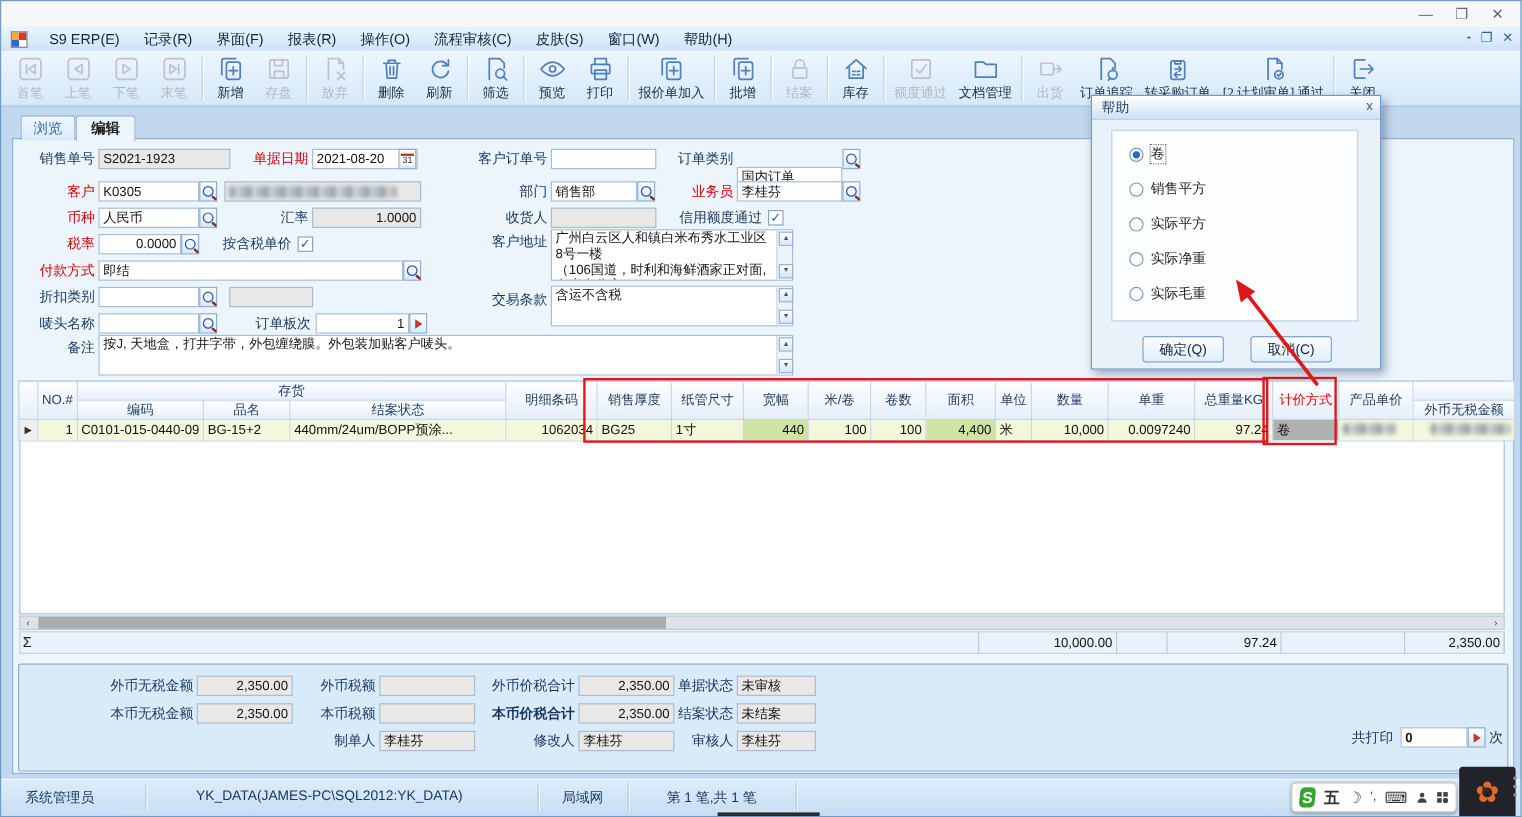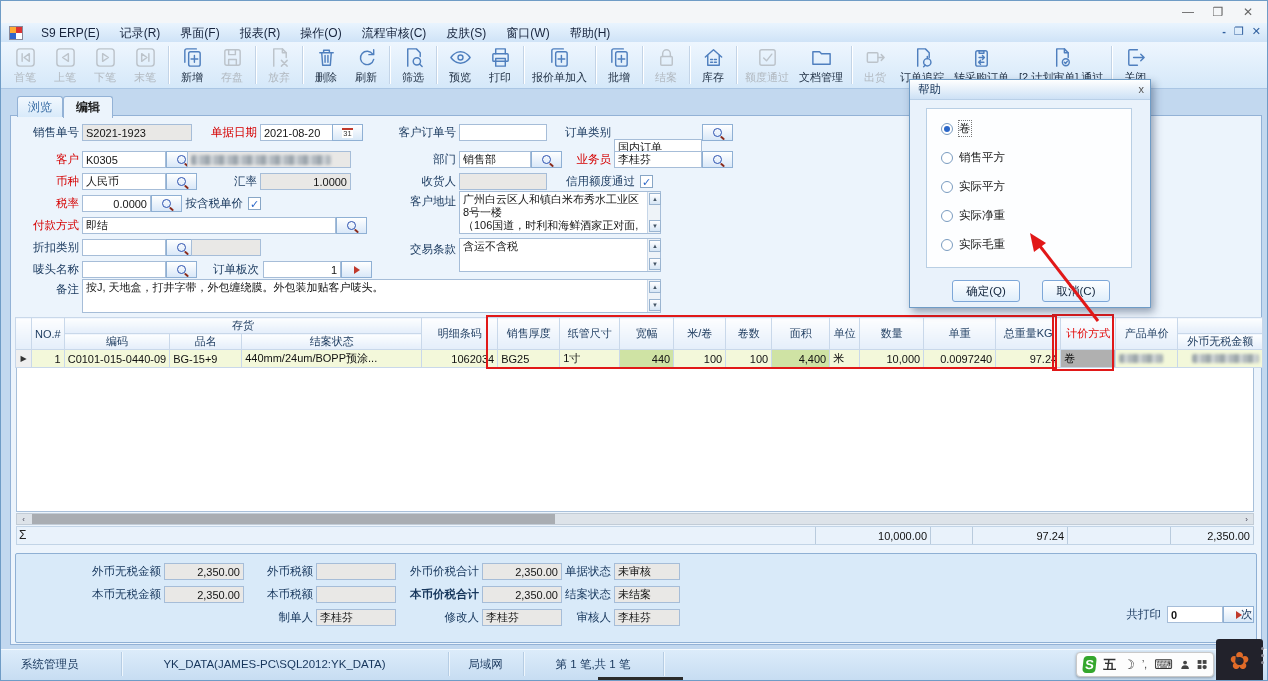--- a/index.html
+++ b/index.html
@@ -10,36 +10,36 @@
   .titletext{font-size:11.5px;color:#6b6b6b;padding-left:6px;}
   .winctrl{position:absolute;top:0;height:22px;display:flex;align-items:center;color:#666;font-size:12px;}
   .wc{width:30px;text-align:center;}
   .menubar{position:absolute;left:0;top:22px;width:100%;height:19px;background:linear-gradient(#e9f4fe,#cfe3f7);display:flex;align-items:center;border-bottom:1px solid #b9d2ec;}
   .appicon{width:12px;height:12px;margin:0 8px 0 8px;background:conic-gradient(#d33 0 25%,#fff 0 50%,#36c 0 75%,#fa3 0);border:1px solid #889;}
   .mitem{font-size:12px;color:#17243d;padding:0 10px;white-space:nowrap;}
   .mdictrl{position:absolute;right:6px;top:24px;display:flex;gap:8px;color:#2f5f9e;font-size:11px;font-weight:bold;}
   .toolbar{position:absolute;left:0;top:41px;width:100%;height:47px;background:linear-gradient(#eef6fe,#d5e8f9);border-bottom:1px solid #aac6e4;display:flex;align-items:center;padding-left:4px;box-sizing:border-box;}
   .tbtn{display:flex;flex-direction:column;align-items:center;justify-content:center;padding:1px 5px;min-width:30px;}
   .tbtn svg{width:23px;height:23px;stroke:#4f7fbe;fill:none;stroke-width:1.5;stroke-linecap:round;stroke-linejoin:round;}
-  .tbtn .tlabel{font-size:11px;color:#223246;white-space:nowrap;margin-top:1px;}
+  .tbtn .tlabel{font-size:11px;color:#223246;white-space:nowrap;margin-top:1px;font-family:Liberation Serif, serif;}
   .tbtn.dis svg{stroke:#bcc3ca;}
   .tbtn.dis .tlabel{color:#b2b9c0;}
   .tsep{width:1px;height:38px;background:#c3d4e7;margin:0 3px;box-shadow:1px 0 0 #fff;}
   
   .panel{position:absolute;left:9px;top:114px;width:1250px;height:528px;background:#ecf4fc;border:1px solid #93b2d6;}
   .tab{position:absolute;top:95px;height:20px;font-size:12px;display:flex;align-items:center;justify-content:center;border:1px solid #93b2d6;border-bottom:none;border-radius:3px 3px 0 0;}
   .tab.inactive{left:16px;width:44px;background:linear-gradient(#f2f8fe,#d8eafa);color:#3a6ea5;}
   .tab.active{left:62px;width:48px;background:#ecf4fc;color:#1c1c1c;font-weight:bold;z-index:3;height:21px;}
   
   .lbl{position:absolute;height:17px;font-size:11.5px;color:#16365c;display:flex;align-items:center;justify-content:flex-end;white-space:nowrap;}
   .lbl.req{color:#d50000;}
   .f{position:absolute;height:17px;background:#fff;border:1px solid #a6bdd8;font-size:11px;color:#141414;display:flex;align-items:center;padding:0 3px;box-sizing:border-box;overflow:hidden;white-space:nowrap;}
   .f.ro{background:#e9e8e6;}
   .f.num{justify-content:flex-end;}
-  .btn16{position:absolute;width:31px;height:17px;background:linear-gradient(#ffffff,#d9e8f8);border:1px solid #8fb0d4;box-sizing:border-box;display:flex;align-items:center;justify-content:center;}
+  .btn16{position:absolute;width:15px;height:17px;background:linear-gradient(#ffffff,#d9e8f8);border:1px solid #8fb0d4;box-sizing:border-box;display:flex;align-items:center;justify-content:center;}
   .mag{position:relative;width:7px;height:7px;border:1.4px solid #2d52b0;border-radius:50%;display:inline-block;}
   .mag::after{content:"";position:absolute;right:-4px;bottom:-3px;width:5px;height:2px;background:#8a2a1a;transform:rotate(40deg);border-radius:1px;}
   .cal31{font-size:7.5px;color:#333;border-top:2px solid #c0392b;padding:0 1px;line-height:8px;background:#fff;}
   .spintri{width:0;height:0;border-left:6px solid #c0392b;border-top:4px solid transparent;border-bottom:4px solid transparent;}
   .cb{position:absolute;width:13px;height:13px;background:#fff;border:1px solid #88a6c6;box-sizing:border-box;display:flex;align-items:center;justify-content:center;}
   .cb.on::after{content:"✓";color:#2a66c8;font-size:11px;font-weight:bold;line-height:10px;}
   .ta{position:absolute;background:#fff;border:1px solid #a6bdd8;font-size:11px;color:#141414;box-sizing:border-box;padding:1px 16px 1px 3px;line-height:13px;white-space:pre-line;overflow:hidden;}
   .vsb{position:absolute;width:13px;background:#eef3f8;border-left:1px solid #c6d6e8;box-sizing:border-box;}
   .vsb .a{position:absolute;left:1px;width:10px;height:10px;background:linear-gradient(#fefeff,#d7e6f5);border:1px solid #9ab4d0;font-size:6px;color:#456;display:flex;align-items:center;justify-content:center;}
   .redchip{background:repeating-linear-gradient(90deg,#8f9aa3 0 5px,#c9cfd4 5px 9px,#a8b0b8 9px 14px);filter:blur(1.6px);border-radius:2px;opacity:.85;}
@@ -453,21 +453,21 @@
           <th>品名</th>
           <th>结案状态</th>
           <th>外币无税金额</th>
         </tr>
       </thead>
       <tbody>
         <tr>
           <td class="rowind">▶</td>
           <td class="ar">1</td>
           <td class="">C0101-015-0440-09</td>
-          <td class="">BG-15+9</td>
+          <td class="">BG-15+2</td>
           <td class="">440mm/24um/BOPP预涂...</td>
           <td class="ar">1062034</td>
           <td class="">BG25</td>
           <td class="">1寸</td>
           <td class="ar hlc">440</td>
           <td class="ar">100</td>
           <td class="ar">100</td>
           <td class="ar hlc">4,400</td>
           <td class="">米</td>
           <td class="ar">10,000</td>

